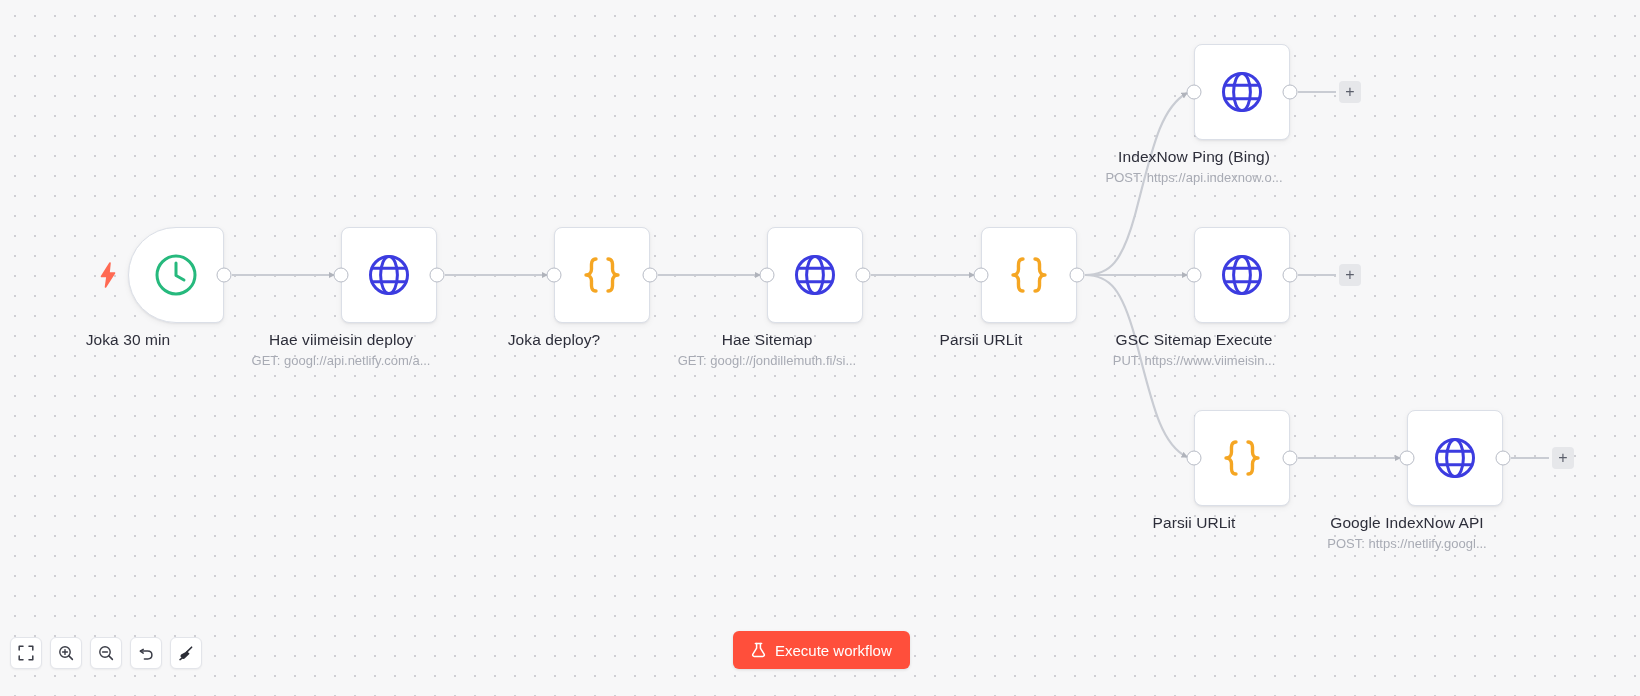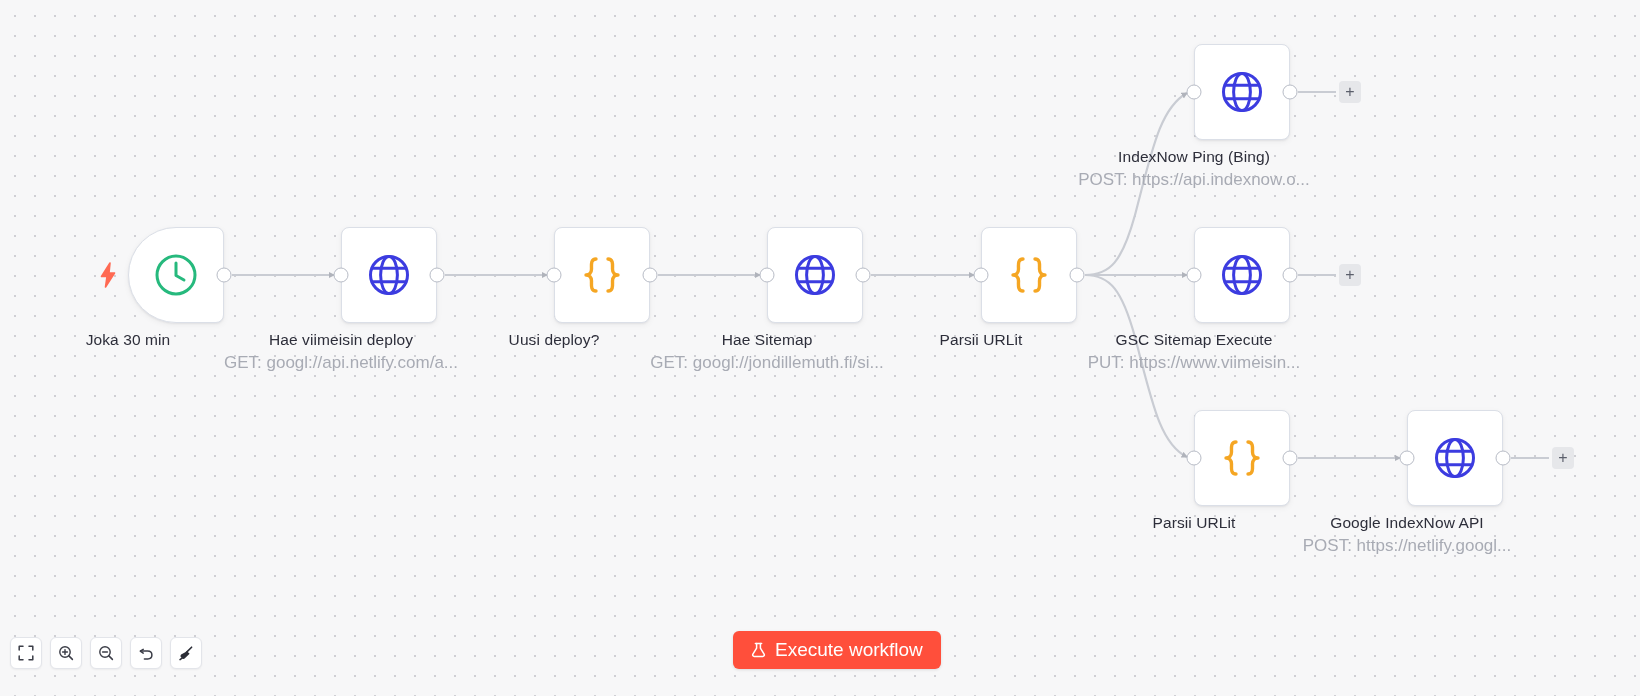--- a/index.html
+++ b/index.html
@@ -64,21 +64,21 @@
     text-align: left;
     letter-spacing: .1px;
   }
 
   .node-sub {
     position: absolute;
     top: 126px;
     left: 50%;
     transform: translateX(-50%);
     white-space: nowrap;
-    font-size: 17px;
+    font-size: 13px;
     color: #a8abb4;
   }
 
   
   .port {
     position: absolute;
     width: 15px;
     height: 15px;
     border-radius: 50%;
     background: #ffffff;
@@ -143,21 +143,21 @@
   #execute-btn {
     position: absolute;
     left: 733px;
     bottom: 27px;
     height: 38px;
     padding: 0 18px;
     background: #ff4f3b;
     border: none;
     border-radius: 6px;
     color: #ffffff;
-    font-size: 19px;
+    font-size: 15px;
     font-family: "Liberation Sans", sans-serif;
     display: flex;
     align-items: center;
     gap: 9px;
     cursor: pointer;
     box-shadow: 0 1px 3px rgba(24,24,27,.12);
     z-index: 20;
   }
 </style>
 </head>
@@ -234,21 +234,21 @@
     <div class="node-box">
       <span>
         <svg class="icon-svg" width="48" height="48" viewBox="0 0 48 48" xmlns="http://www.w3.org/2000/svg">
           <path d="M18 8 C12.5 8 13.5 14 13.5 18 C13.5 22 11 24 8 24 C11 24 13.5 26 13.5 30 C13.5 34 12.5 40 18 40" fill="none" stroke="#f5a623" stroke-width="3.4" stroke-linecap="round" stroke-linejoin="round"></path>
           <path d="M30 8 C35.5 8 34.5 14 34.5 18 C34.5 22 37 24 40 24 C37 24 34.5 26 34.5 30 C34.5 34 35.5 40 30 40" fill="none" stroke="#f5a623" stroke-width="3.4" stroke-linecap="round" stroke-linejoin="round"></path>
         </svg>
       </span>
     </div>
     <div class="port in"></div>
     <div class="port out"></div>
-    <div class="node-label">Uusi deploy?</div>
+    <div class="node-label">Joka deploy?</div>
   </div>
 
   <div class="node" style="left:767px; top:227px;">
     <div class="node-box">
       <span>
         <svg class="icon-svg" width="48" height="48" viewBox="0 0 48 48" xmlns="http://www.w3.org/2000/svg">
           <circle cx="24" cy="24" r="18.5" fill="none" stroke="#3c3ce0" stroke-width="3"></circle>
           <ellipse cx="24" cy="24" rx="8.4" ry="18.5" fill="none" stroke="#3c3ce0" stroke-width="3"></ellipse>
           <path d="M5.9 17.2 H42.1 M5.9 30.8 H42.1" stroke="#3c3ce0" stroke-width="3" fill="none"></path>
         </svg>

